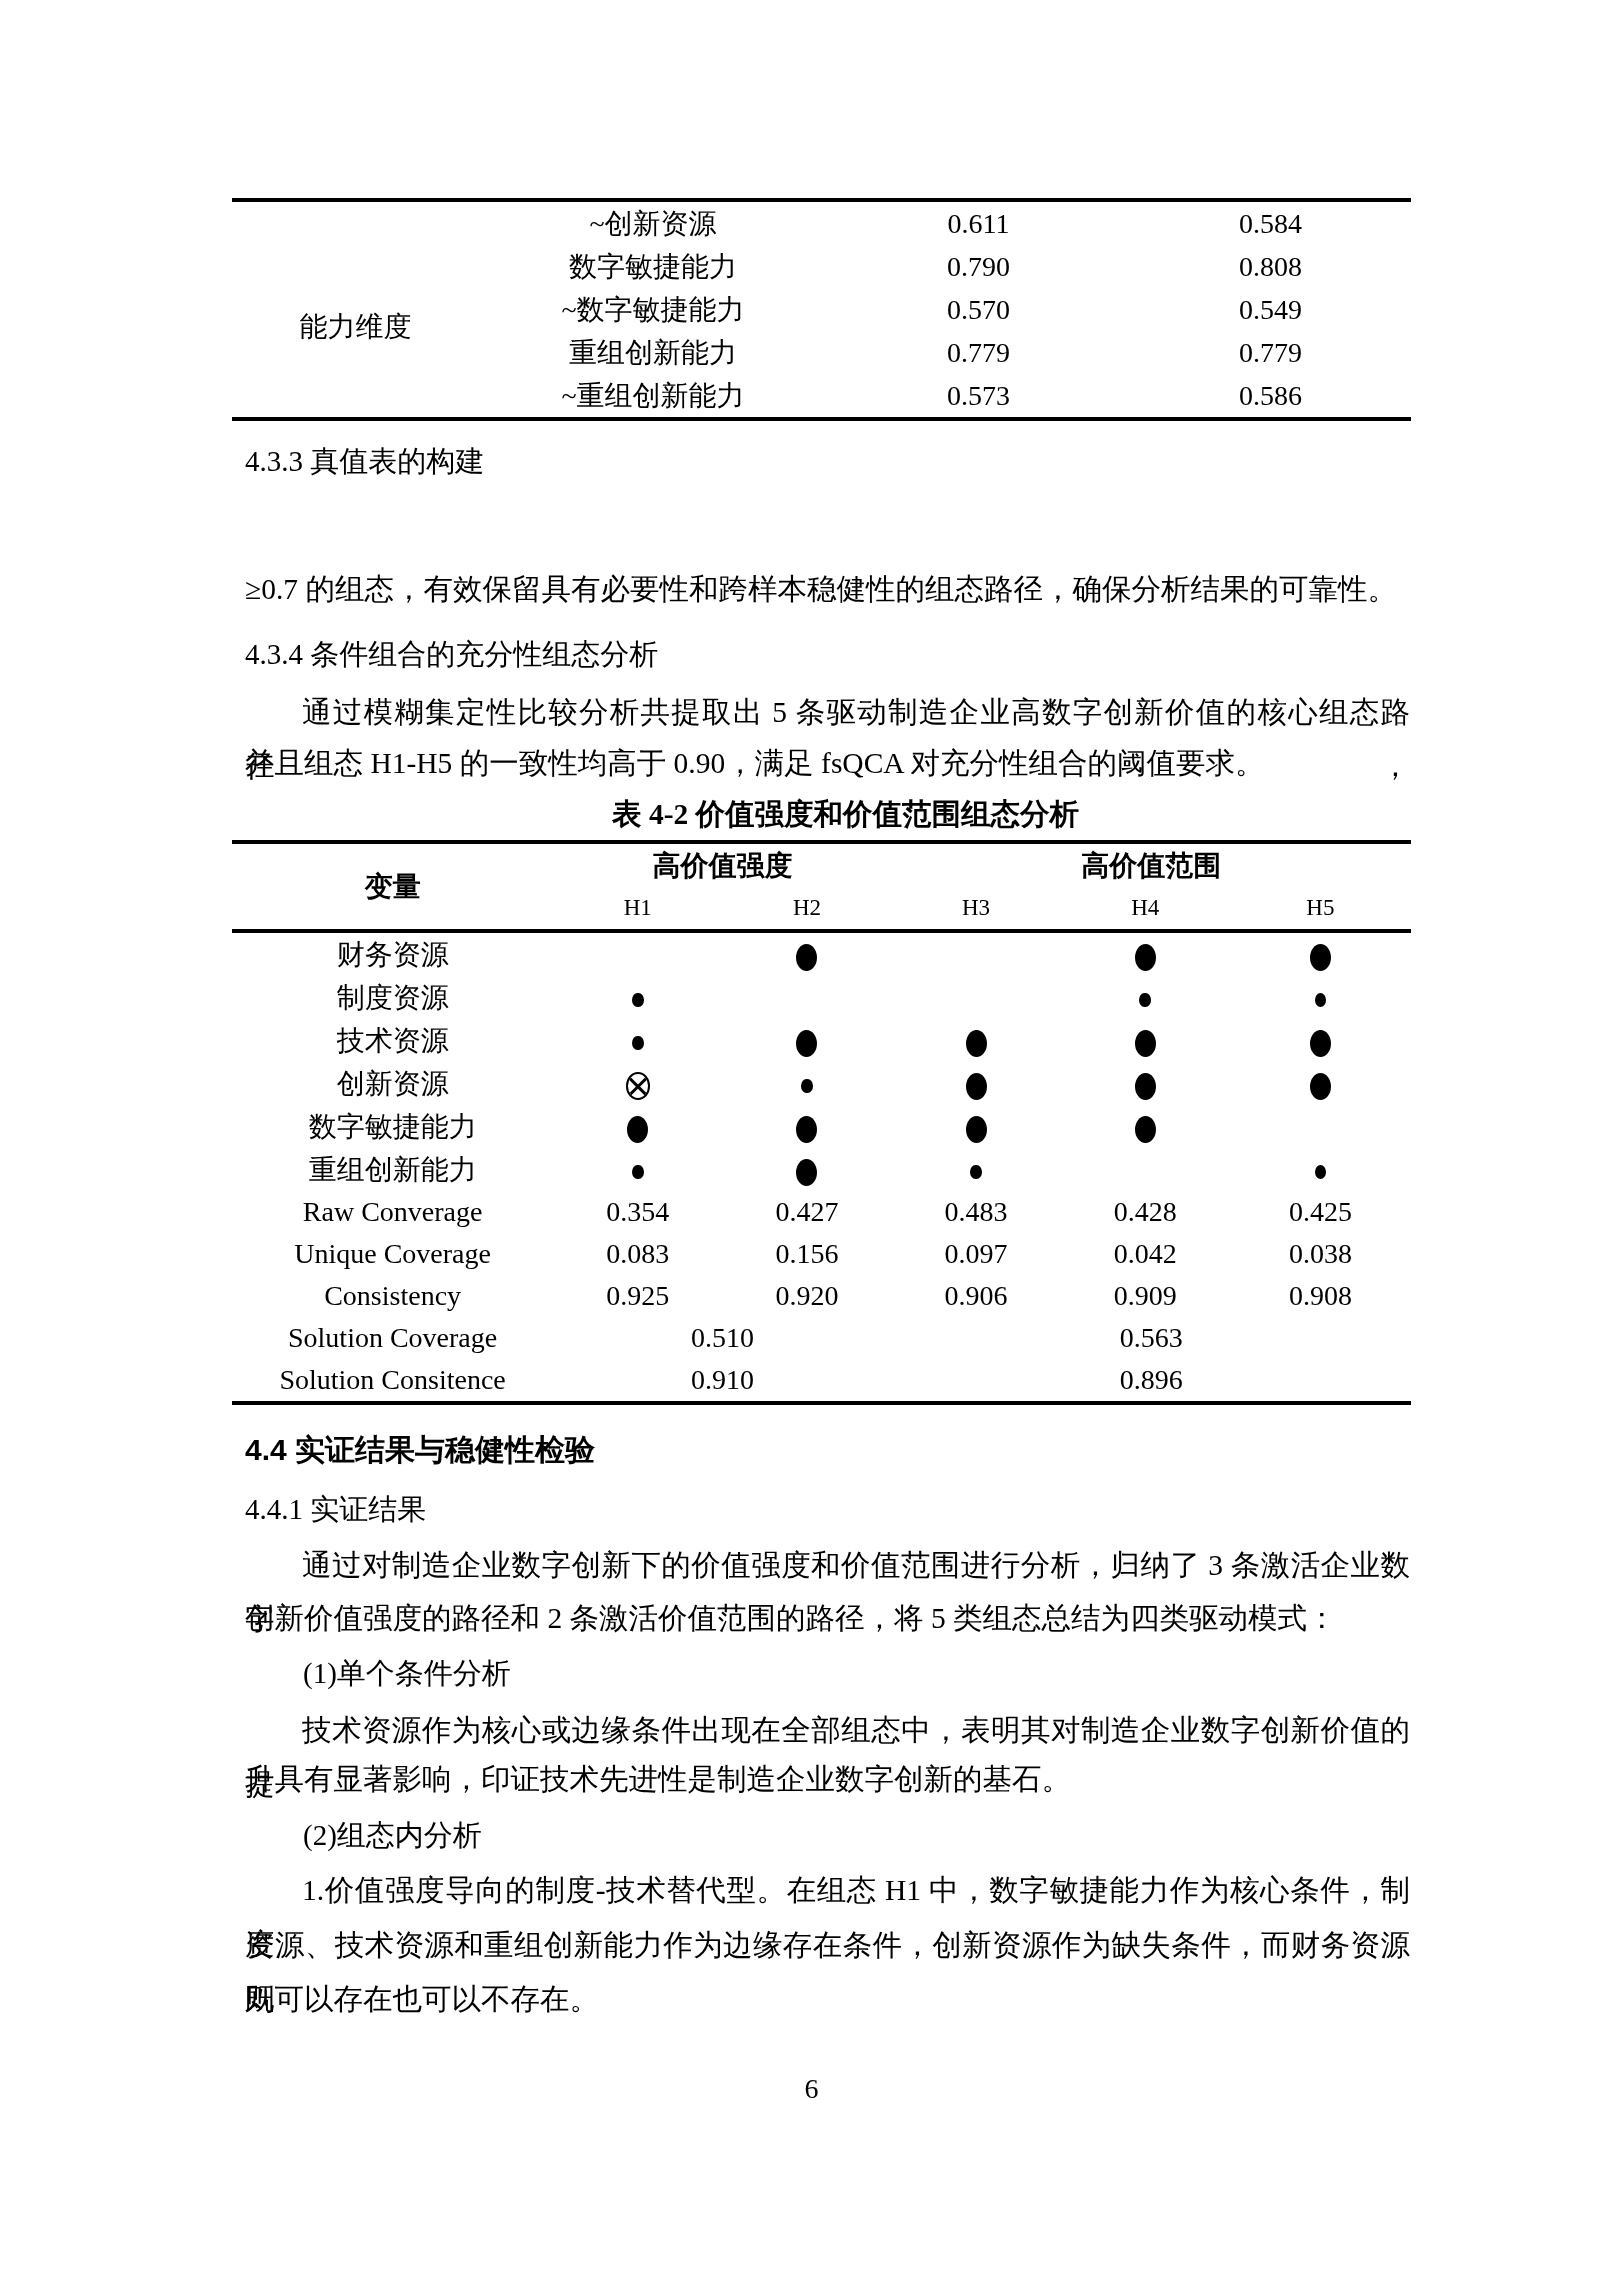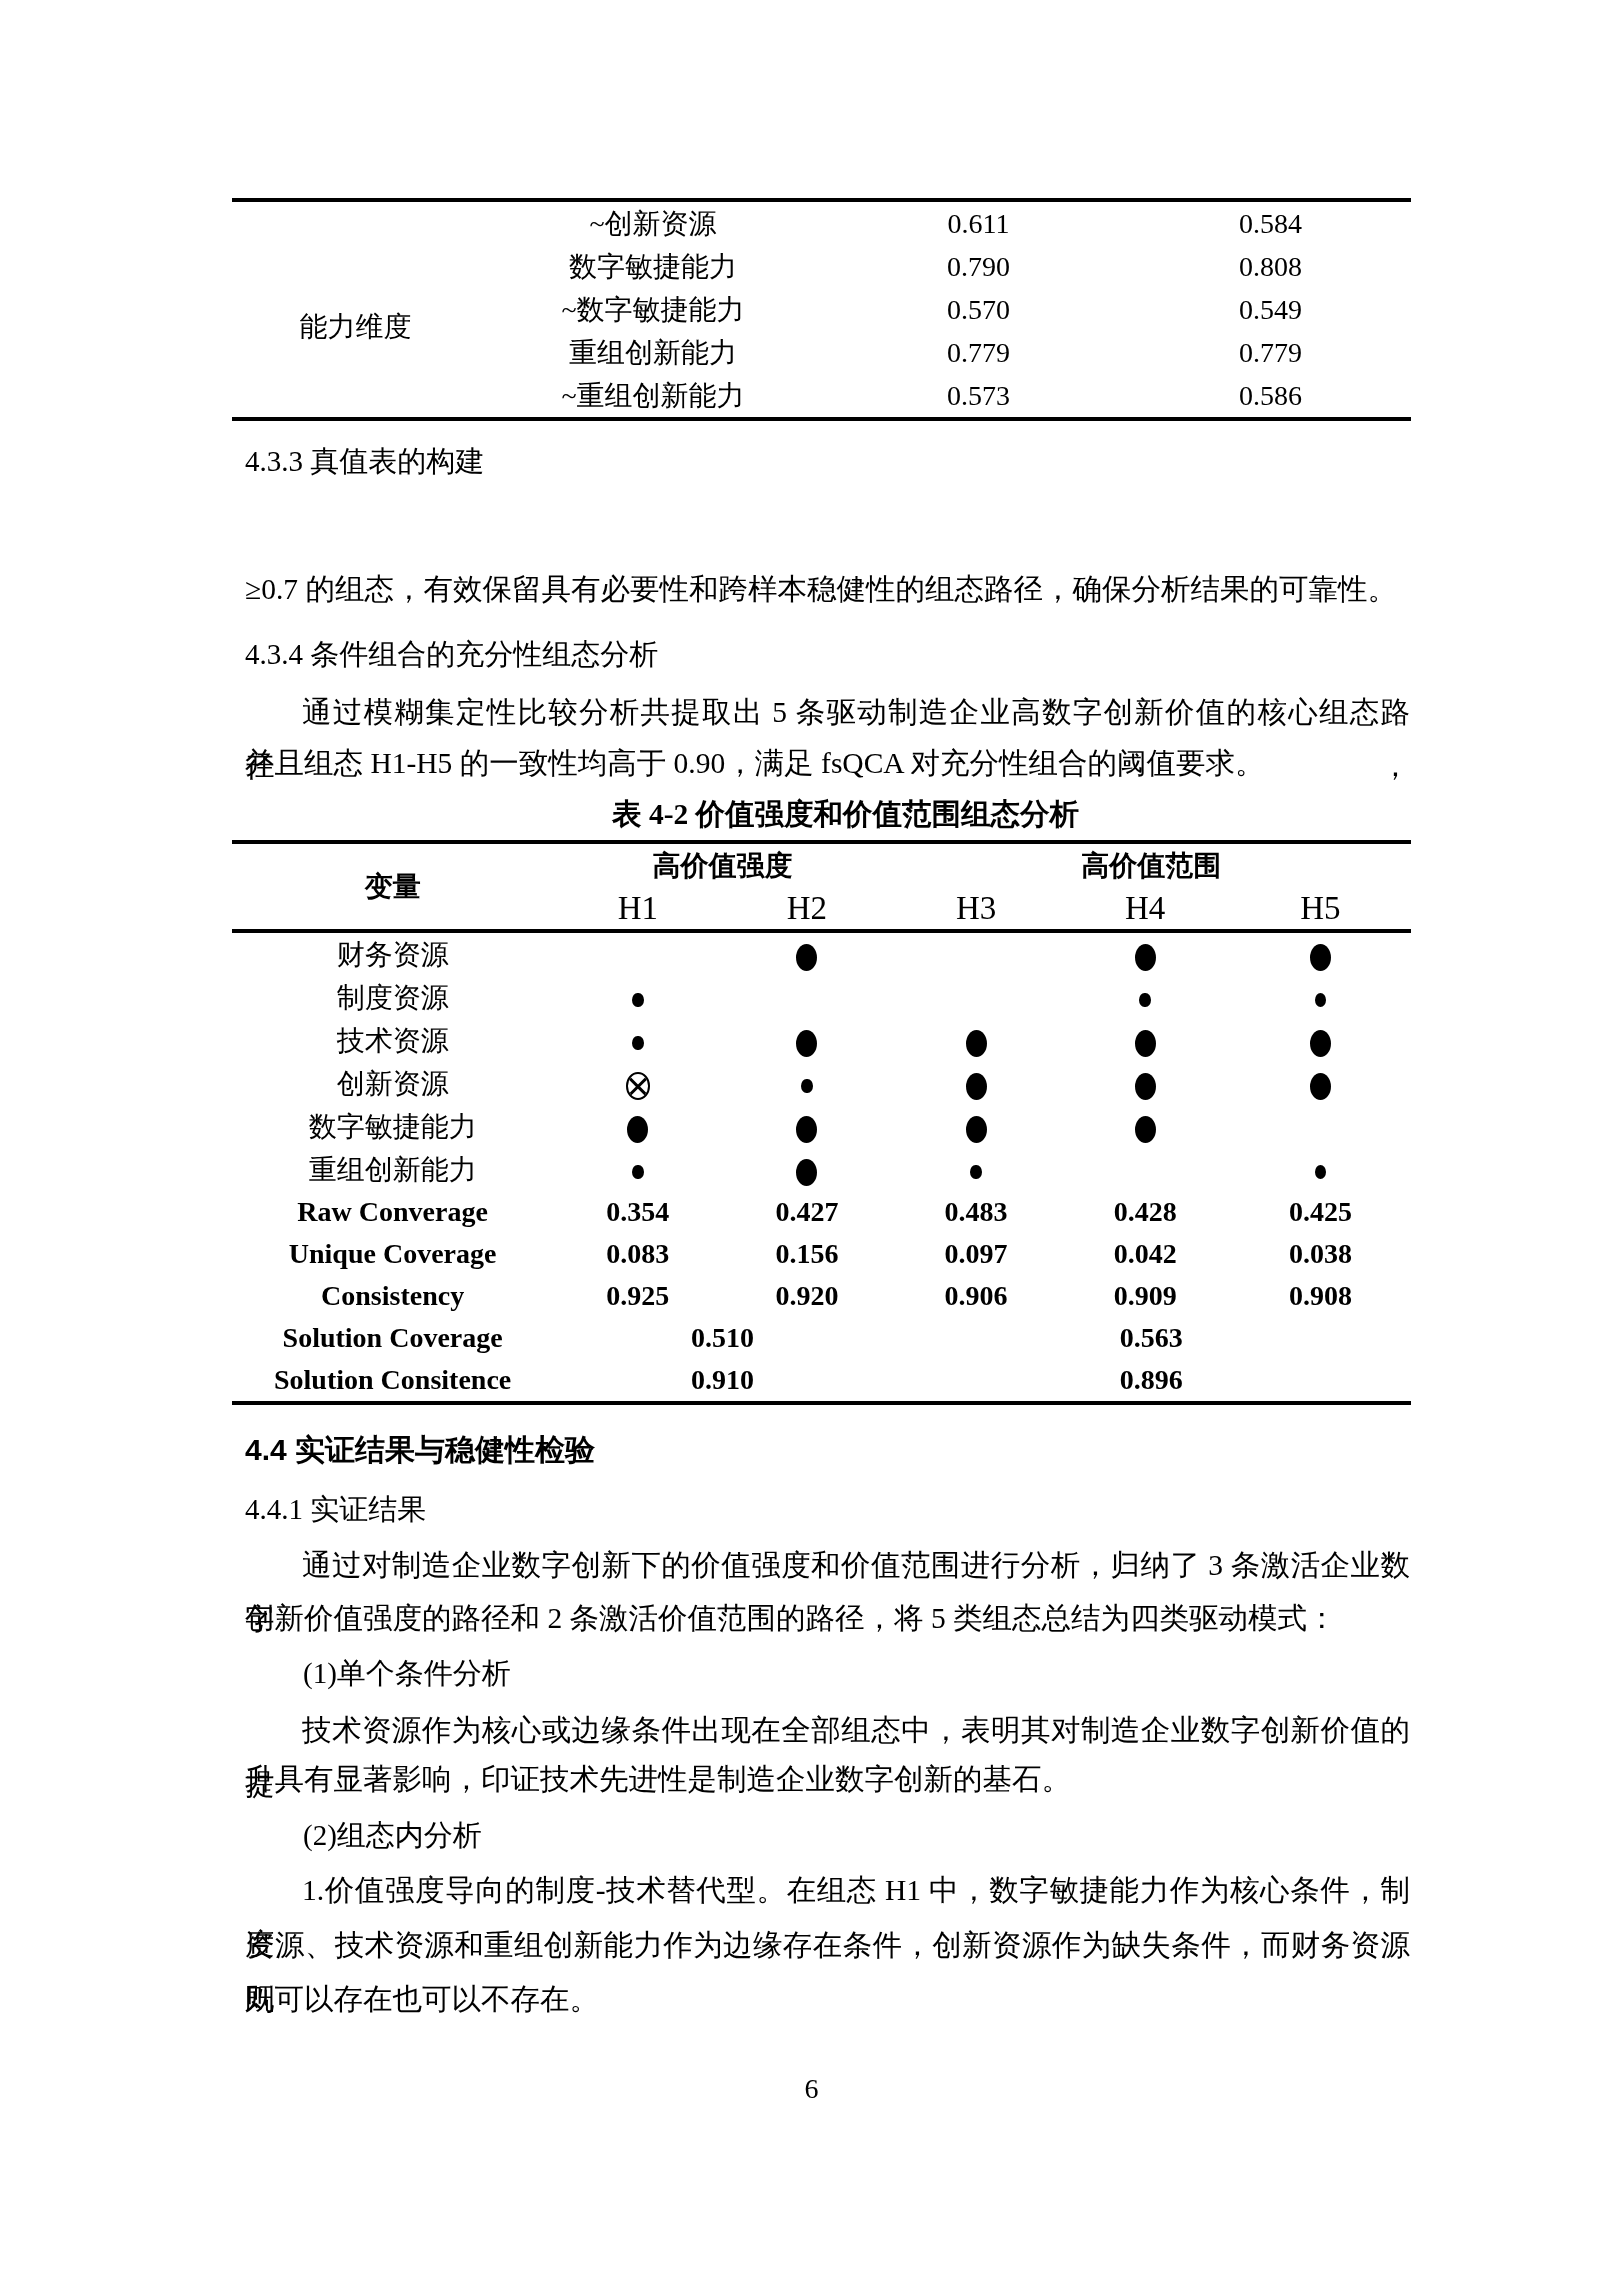--- a/index.html
+++ b/index.html
@@ -24,24 +24,24 @@
   
   table{border-collapse:collapse;table-layout:fixed;position:absolute;background:#fff;}
   td{padding:0;text-align:center;vertical-align:middle;font-size:28px;overflow:hidden;}
 
   .t1{left:232px;top:198px;width:1179px;border-top:4.9px solid #000;border-bottom:4.9px solid #000;}
   .t1 td{height:43px;}
   .t1 .grp{vertical-align:middle;padding-top:34px;}
 
   .t2{left:232px;top:840px;width:1179px;border-top:4.9px solid #000;border-bottom:4.9px solid #000;}
   .t2 .th1 td{height:43px;font-weight:bold;}
-  .t2 .th2 td{height:42px;border-bottom:4.9px solid #000;font-weight:normal;font-size:33px;}
+  .t2 .th2 td{height:42px;border-bottom:4.9px solid #000;font-weight:normal;font-size:23px;}
   .t2 .varcell{font-weight:bold;border-bottom:4.9px solid #000;}
   .t2 .cr td{height:43px;}
-  .t2 .mr td{height:42px;font-weight:bold;}
+  .t2 .mr td{height:42px;}
 
   
   .sym{display:inline-block;vertical-align:middle;}
   .sym-core{width:21px;height:27px;background:#000;border-radius:50%;}
   .sym-peripheral{width:11.5px;height:14.7px;background:#000;border-radius:50%;}
   .sym-core-absent{
     width:24.5px;height:28px;border:2.5px solid #000;border-radius:50%;
     position:relative;box-sizing:border-box;overflow:hidden;
   }
   .sym-core-absent::before,.sym-core-absent::after{

